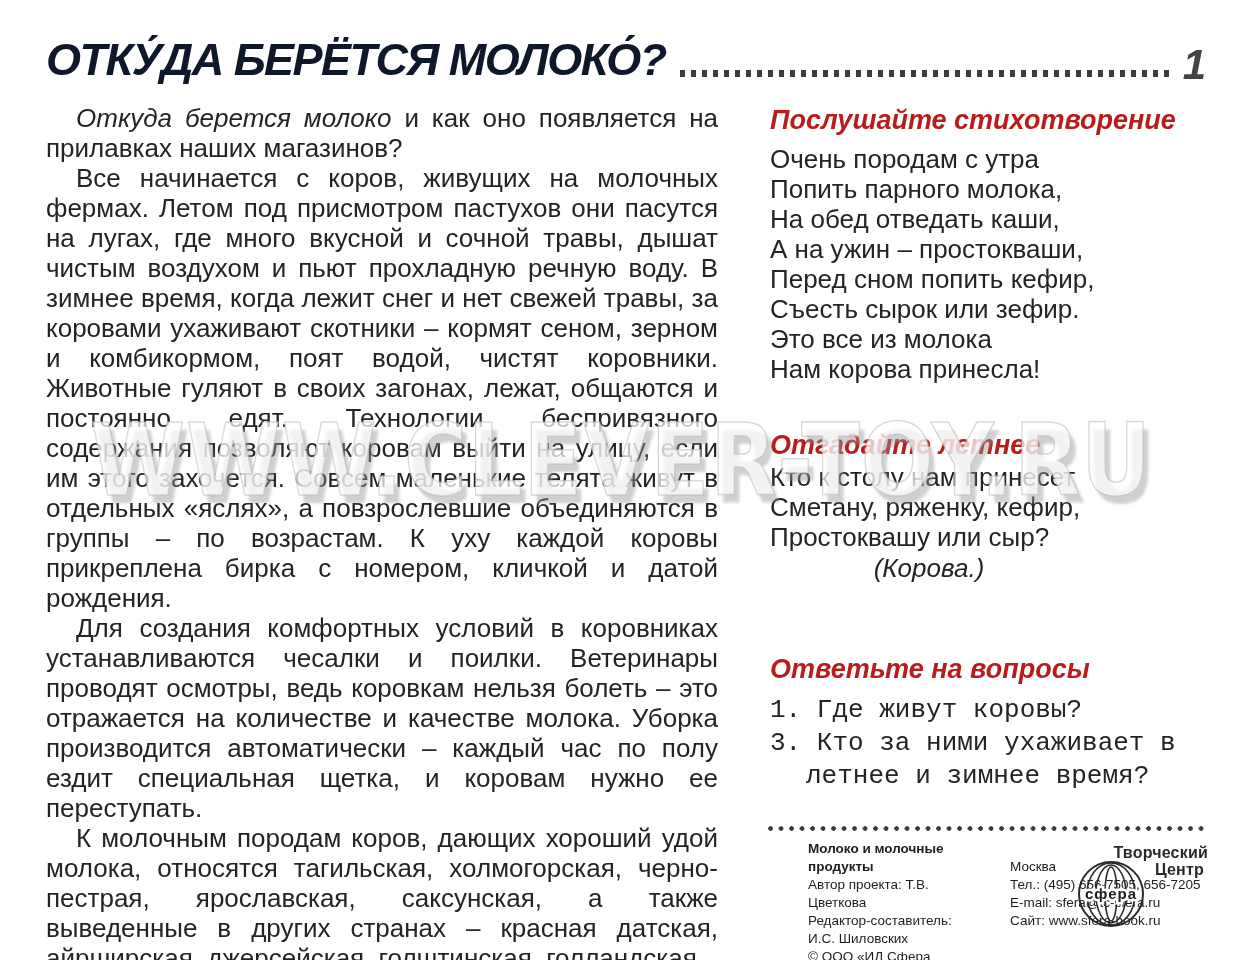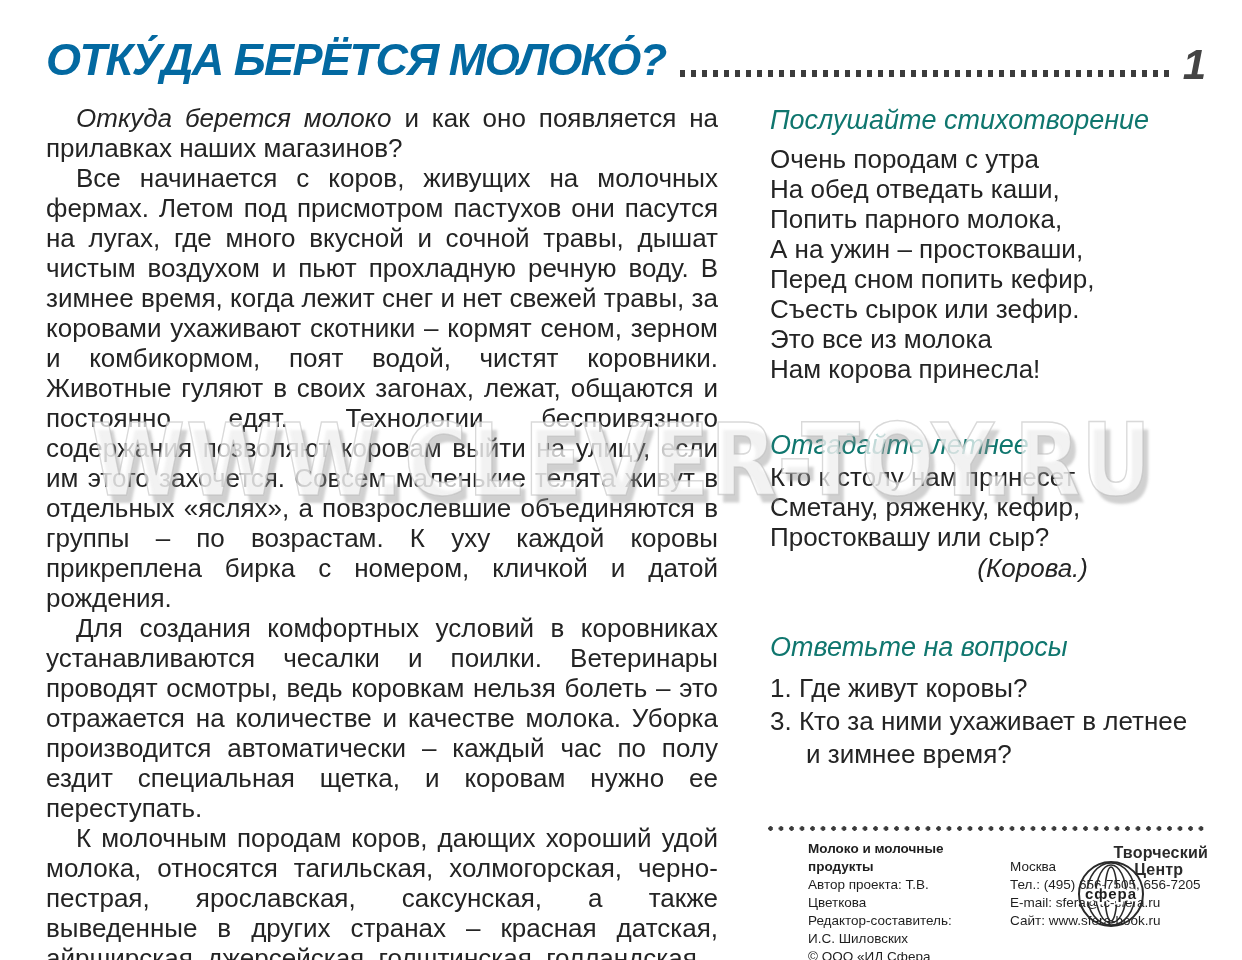--- a/index.html
+++ b/index.html
@@ -12,21 +12,21 @@
     color: #262626;
   }
 
   
   .title-row {
     position: absolute; left: 46px; right: 36px; top: 34px;
     display: flex; align-items: flex-end;
   }
   .title-text {
     font-size: 45px; font-weight: bold; font-style: italic;
-    letter-spacing: -1.5px; color: #0369a1; white-space: nowrap; text-align: center;
+    letter-spacing: -1.5px; color: #0f172a; white-space: nowrap; text-align: center;
   }
   .title-leader {
     flex: 1; height: 7px; margin: 0 8px 9px 14px;
     background-image: repeating-linear-gradient(90deg, #3c3c3c 0 5px, transparent 5px 11px);
   }
   .title-pagenum {
     font-size: 42px; font-weight: bold; font-style: italic; color: #444;
     line-height: 1; padding-bottom: 0px;
   }
 
@@ -38,54 +38,54 @@
   }
   .left-col p { margin: 0; text-indent: 30px; }
   .italic-lead { font-style: italic; }
 
   
   .right-col {
     position: absolute; left: 770px; top: 103px; width: 436px;
     font-size: 26px; line-height: 30px; color: #242424;
   }
   .sec-heading {
-    font-weight: normal; font-style: italic; font-size: 27px; line-height: 30px;
-    color: #0f766e;
+    font-weight: bold; font-style: italic; font-size: 27px; line-height: 30px;
+    color: #b91c1c;
   }
   .poem-heading { margin-top: 2px; }
   .poem { margin-top: 9px; }
   .poem-line, .riddle-line { display: block; }
   .riddle-heading { margin-top: 46px; }
   .riddle { margin-top: 2px; }
   .riddle-answer {
-    font-style: italic; text-align: right; padding-right: 118px;
+    font-style: italic; text-align: center; padding-right: 118px;
     line-height: 32px;
   }
-  .questions-heading { margin-top: 48px; }
+  .questions-heading { margin-top: 70px; }
   .questions { margin-top: 10px; }
-  .question { padding-left: 36px; text-indent: -36px; line-height: 33px; margin: 0; }
+  .question { padding-left: 36px; text-indent: -36px; line-height: 33px; margin: 0; font-family: Liberation Mono, monospace; }
 
   
   .footer {
     position: absolute; left: 768px; top: 826px; width: 440px;
     font-size: 13.5px; line-height: 18px; color: #1e1e1e;
   }
   .footer-rule {
     height: 5px; margin-bottom: 9px;
     background-image: radial-gradient(circle 2.2px at 2.5px 50%, #3a3a3a 2.1px, transparent 2.4px);
     background-size: 10.5px 5px; background-repeat: repeat-x;
   }
   .footer-cols { display: flex; position: relative; }
   .footer-credits { width: 188px; margin-right: 14px; }
   .footer-series-title { font-weight: bold; }
   .footer-contacts { flex: 1; padding-top: 18px; }
   .footer-line { display: block; margin-left: 40px; }
   .logo-block { position: absolute; right: 0; top: 4px; width: 132px; height: 100px; }
   .logo-label {
-    position: absolute; top: 0; right: 0; text-align: center;
+    position: absolute; top: 0; right: 0; text-align: right;
     font-weight: bold; font-size: 16px; line-height: 17px; color: #2a2a2a;
     letter-spacing: 0.2px;
   }
   .logo-label .lbl2 { display: block; padding-right: 4px; }
   .logo-svg { position: absolute; left: 0; top: 15px; }
 
   
   .watermark {
     position: absolute; left: 0; top: 402px; width: 100%;
     text-align: center; white-space: nowrap;
@@ -113,22 +113,22 @@
     <p><span class="italic-lead">Откуда берется молоко</span><span> и как оно появляется на прилавках наших магазинов?</span></p>
     <p>Все начинается с коров, живущих на молочных фермах. Летом под присмотром пастухов они пасутся на лугах, где много вкусной и сочной травы, дышат чистым воздухом и пьют прохладную речную воду. В зимнее время, когда лежит снег и нет свежей травы, за коровами ухаживают скотники – кормят сеном, зерном и комбикормом, поят водой, чистят коровники. Животные гуляют в своих загонах, лежат, общаются и постоянно едят. Технологии беспривязного содержания позволяют коровам выйти на улицу, если им этого захочется. Совсем маленькие телята живут в отдельных «яслях», а повзрослевшие объединяются в группы – по возрастам. К уху каждой коровы прикреплена бирка с номером, кличкой и датой рождения.</p>
     <p>Для создания комфортных условий в коровниках устанавливаются чесалки и поилки. Ветеринары проводят осмотры, ведь коровкам нельзя болеть – это отражается на количестве и качестве молока. Уборка производится автоматически – каждый час по полу ездит специальная щетка, и коровам нужно ее переступать.</p>
     <p>К молочным породам коров, дающих хороший удой молока, относятся тагильская, холмогорская, черно-пестрая, ярославская, саксунская, а также выведенные в других странах – красная датская, айрширская, джерсейская, голштинская, голландская.</p>
   </div>
 
   <div class="right-col">
     <div class="sec-heading poem-heading">Послушайте стихотворение</div>
     <div class="poem">
       <span class="poem-line">Очень породам с утра</span>
+      <span class="poem-line">Попить парного молока,</span>
       <span class="poem-line">На обед отведать каши,</span>
-      <span class="poem-line">Попить парного молока,</span>
       <span class="poem-line">А на ужин – простокваши,</span>
       <span class="poem-line">Перед сном попить кефир,</span>
       <span class="poem-line">Съесть сырок или зефир.</span>
       <span class="poem-line">Это все из молока</span>
       <span class="poem-line">Нам корова принесла!</span>
     </div>
 
     <div class="sec-heading riddle-heading">Отгадайте летнее</div>
     <div class="riddle">
       <span class="riddle-line">Кто к столу нам принесет</span>

